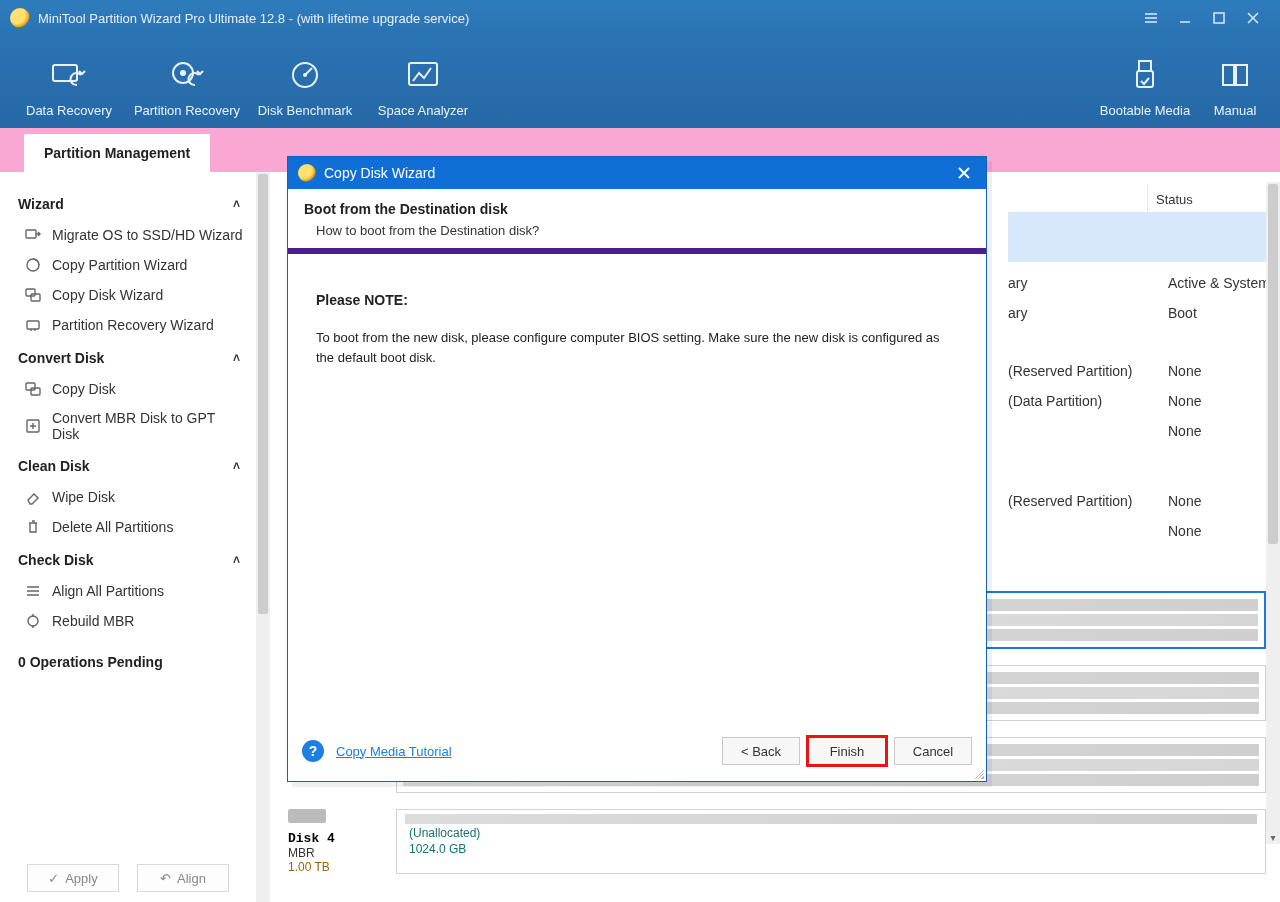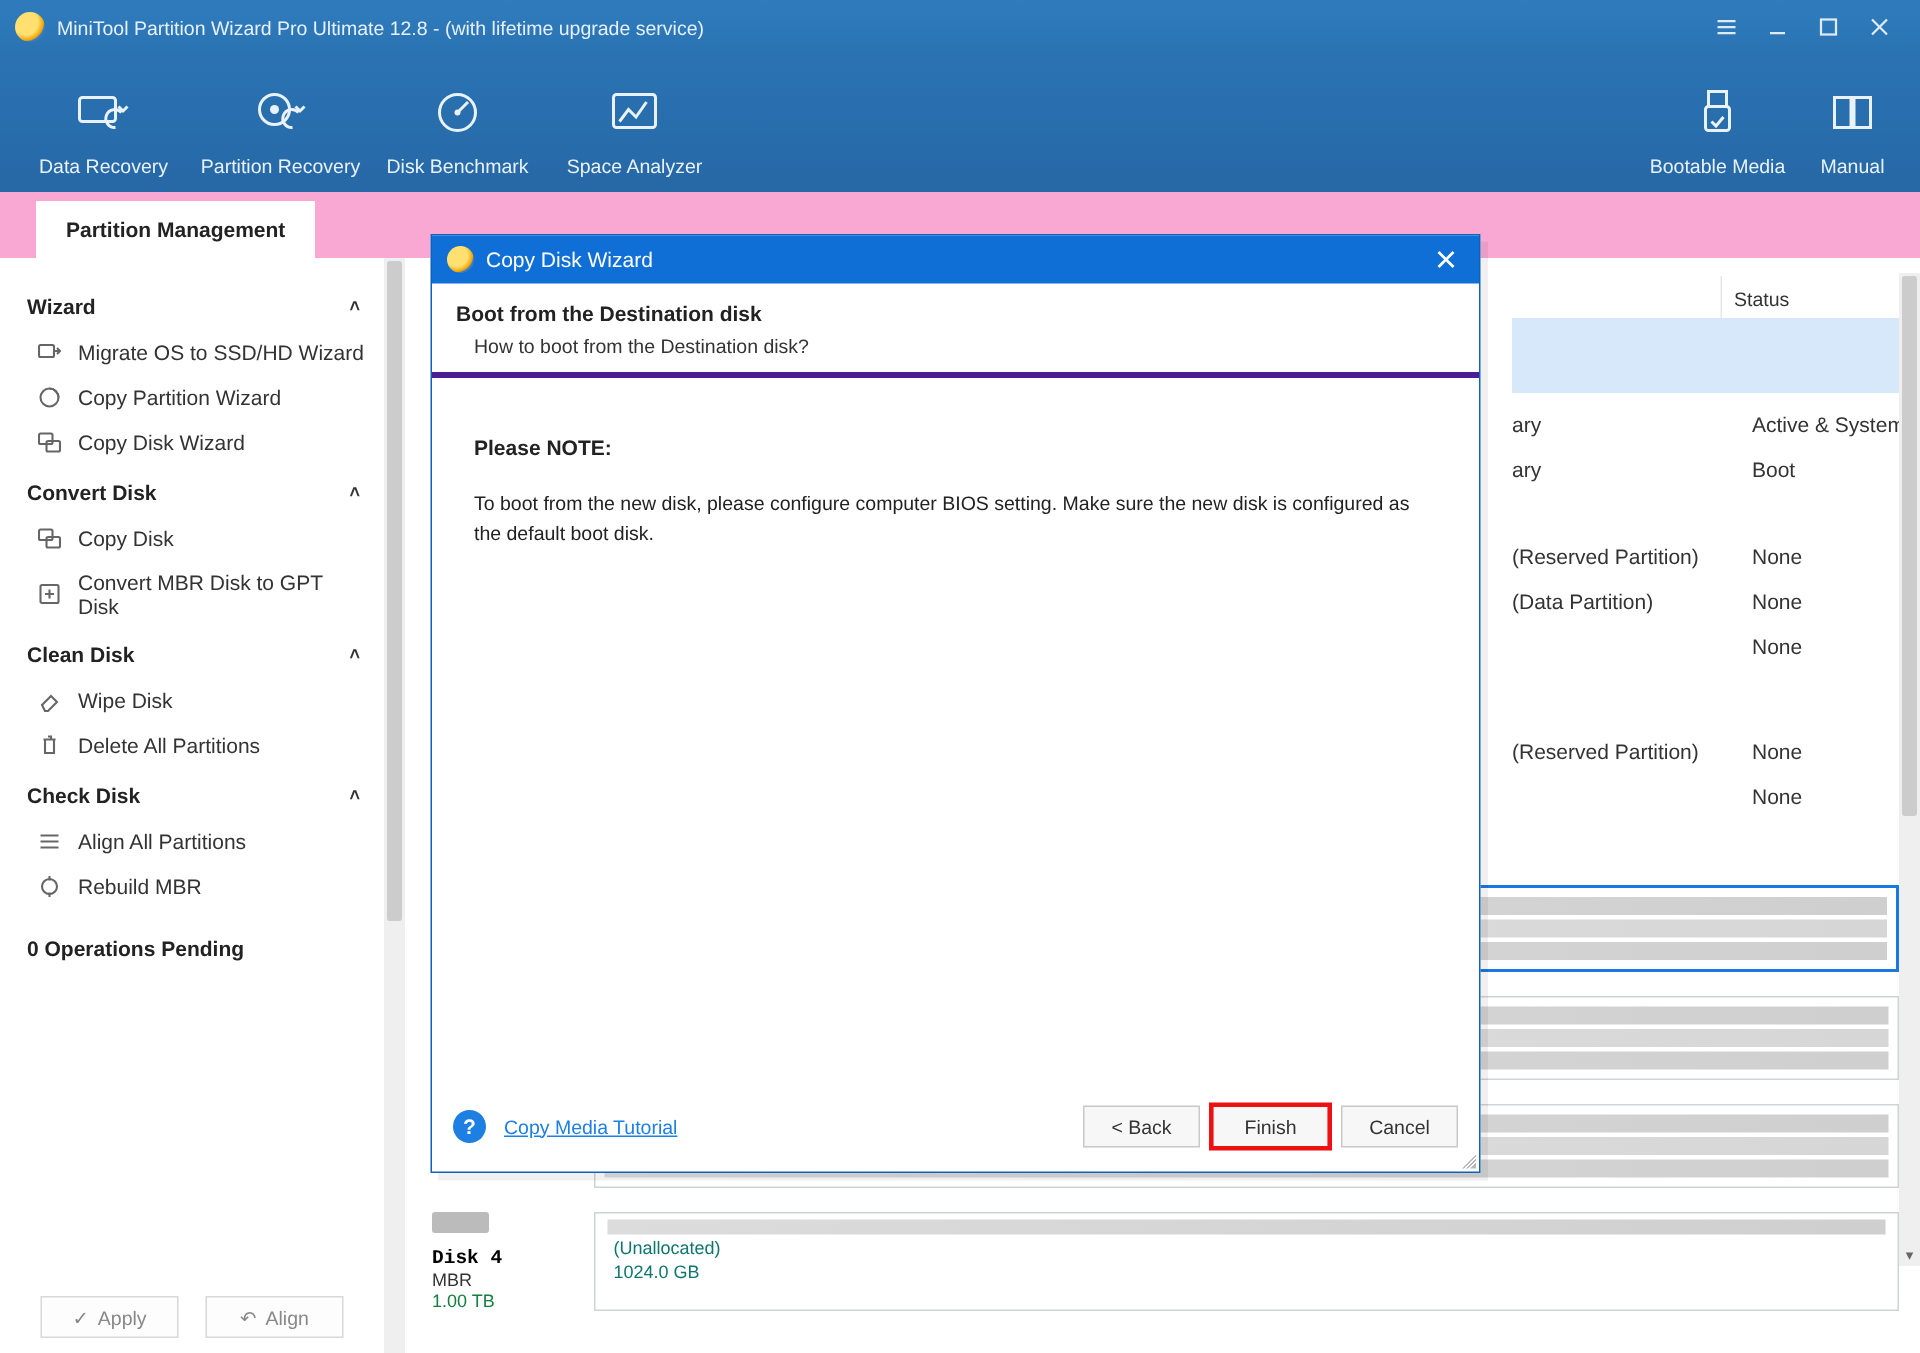--- a/index.html
+++ b/index.html
@@ -49,40 +49,40 @@
   .prow .c1 { width: 160px; }
   .prow .c2 { flex:1; }
 
   
   .diskarea { position:absolute; left: 12px; right: 14px; bottom: 12px; }
   .diskblock { display:flex; gap:14px; margin-bottom:16px; }
   .diskinfo { width:100px; padding-left: 6px; }
   .diskinfo .diskicon { width:38px; height:14px; background:#bbb; border-radius:2px; margin-bottom:4px; display:inline-block; }
   .diskinfo .l1 { font-weight:700; font-size:13px;font-family:Liberation Mono, monospace; }
   .diskinfo .l2 { font-size:12px; color:#333; }
-  .diskinfo .l3 { font-size:12px; color:#15803d; }
+  .diskinfo .l3 { font-size:12px; color:#a16207; }
   .diskbar { flex:1; border:1px solid #cfd3d7; padding:6px; display:flex; flex-direction:column; gap:3px; }
   .diskbar.active { border:2px solid #1b78dc; }
   .bar { height:12px; background:linear-gradient(90deg, #dcdcdc, #cfcfcf); }
   .bar2 { height:12px; background:linear-gradient(90deg, #e2e2e2, #d6d6d6); }
   .unalloc { font-size:12px; color:#0f766e; padding: 0 4px; }
 
   
   .rscroll-v { position:absolute; right:0; top:10px; bottom:58px; width:14px; background:#efefef; }
   .rscroll-v .thumb { position:absolute; left:2px; right:2px; top:2px; height:360px; background:#ccc; border-radius:2px; }
   .rscroll-v .arrd { position:absolute; left:0; right:0; bottom:0; height:14px; display:flex; align-items:center; justify-content:center; color:#666; font-size:10px;}
 
   
   .overlay { position:absolute; left:0; top:0; right:0; bottom:0; }
   .modal { position:absolute; left:287px; top:156px; width:700px; height:626px; background:#fff; border:1px solid #0f62b9; box-shadow: 5px 5px 0 rgba(0,0,0,0.06); display:flex; flex-direction:column; }
   .modal-titlebar { height:32px; background:#0f6fd6; display:flex; align-items:center; padding:0 10px; color:#fff; font-size:14px; }
   .modal-titlebar .mlogo { width:18px; height:18px; background: radial-gradient(circle at 35% 35%, #ffe071 45%, #f0a400 65%, #3a79c9 70%); border-radius:50%; margin-right: 8px; }
   .modal-titlebar .msp { flex:1; }
   .modal-close { width:24px; height:24px; display:flex; align-items:center; justify-content:center; cursor:pointer; }
-  .modal-head { padding: 12px 0 10px 16px; border-bottom:4px solid #4c1d95; }
+  .modal-head { padding: 12px 0 10px 16px; border-bottom:6px solid #4c1d95; }
   .modal-head .h1 { font-weight:700; font-size:14px; color:#222; }
   .modal-head .h2 { font-size:13px; color:#333; padding-left: 12px; padding-top:6px; }
   .modal-body { flex:1; padding: 36px 28px 0 28px; font-size:13px; color:#222; line-height:1.55; }
   .modal-body .note { font-weight:700; font-size:14px; margin-bottom: 16px; }
   .modal-footer { height:60px; display:flex; align-items:center; padding: 0 14px; gap:8px; }
   .helpicon { width:22px; height:22px; border-radius:50%; background:#1d7fe2; color:#fff; display:flex; align-items:center; justify-content:center; font-weight:700; font-size:14px; margin-right:4px; }
   .tutorial { color:#1d7fe2; text-decoration:underline; font-size:13px; cursor:pointer; }
   .mfsp { flex:1; }
   .mbtn { width:78px; height:28px; border:1px solid #c9c9c9; background:#f7f7f7; font-size:13px; color:#333; display:flex; align-items:center; justify-content:center; cursor:pointer; }
   .mbtn.finish { outline: 3px solid #e11; outline-offset: -1px; }
@@ -217,20 +217,29 @@
         </div>
       <div class="sitem">
           <span class="sicon">
             <svg viewBox="0 0 16 16">
               <rect x="1" y="2" width="9" height="7" rx="1"></rect>
               <rect x="6" y="7" width="9" height="7" rx="1"></rect>
             </svg>
           </span>
           <span>Copy Disk Wizard</span>
         </div>
+      <div class="sitem">
+          <span class="sicon">
+            <svg viewBox="0 0 16 16">
+              <rect x="2" y="4" width="12" height="8" rx="1"></rect>
+              <path d="M6 12v2M10 12v2"></path>
+            </svg>
+          </span>
+          <span>Partition Recovery Wizard</span>
+        </div>
 
       <div class="group-title">
         <span>Convert Disk</span>
         <span class="chev">˄</span>
       </div>
       <div class="sitem">
           <span class="sicon">
             <svg viewBox="0 0 16 16">
               <rect x="1" y="2" width="9" height="7" rx="1"></rect>
               <rect x="6" y="7" width="9" height="7" rx="1"></rect>

